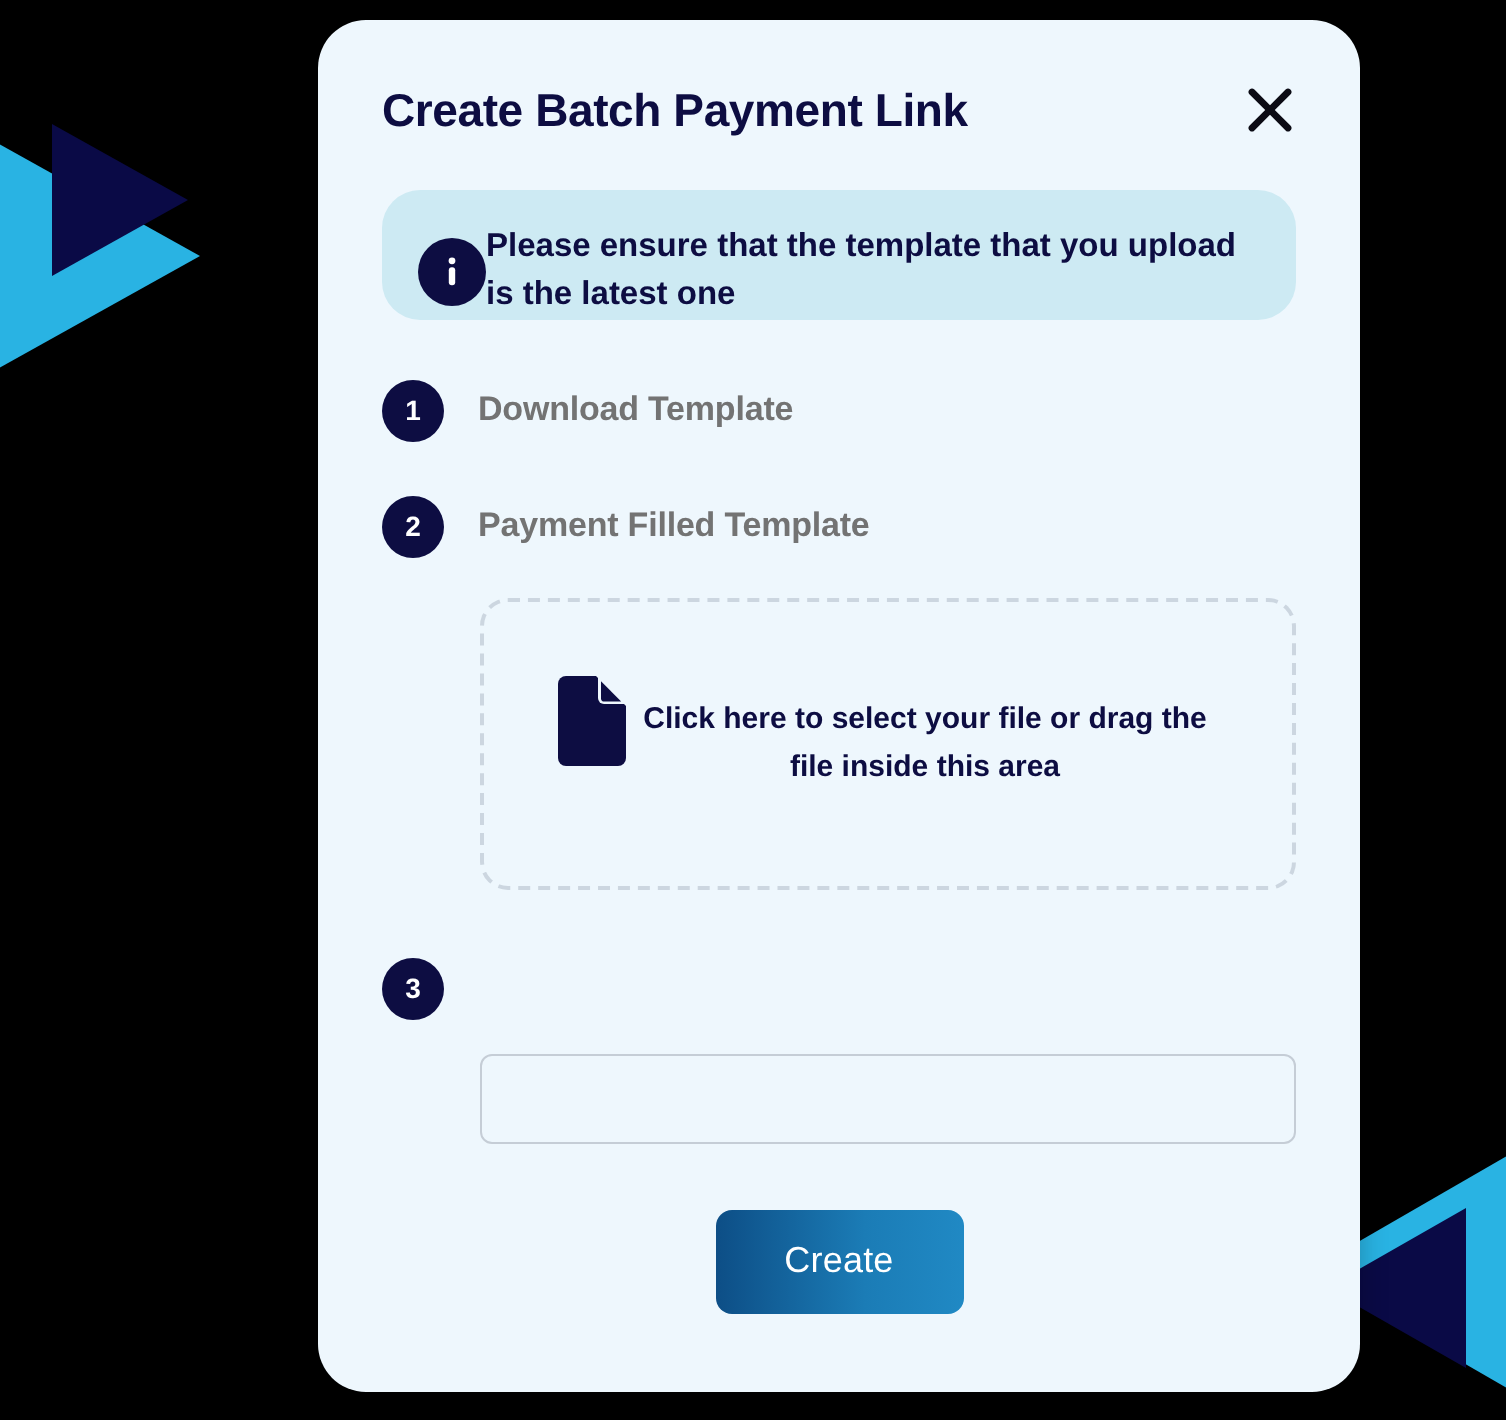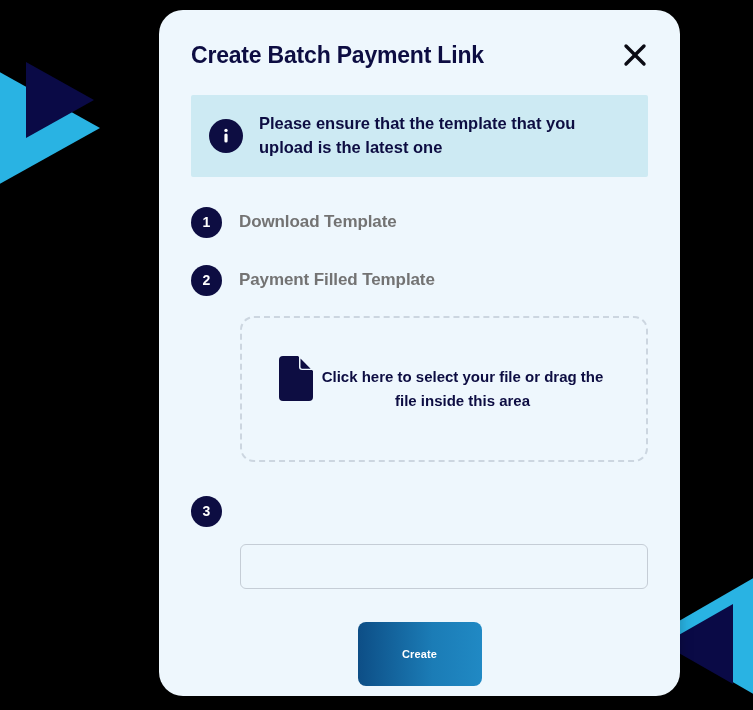--- a/index.html
+++ b/index.html
@@ -63,25 +63,24 @@
     display: flex;
     align-items: center;
     justify-content: center;
     margin-right: -2px;
   }
 
   
   .info-banner {
     margin: 25px 32px 0 32px;
     background: #cdeaf3;
-    border-radius: 2px;
-    display: flex;
-    align-items: center;
-    gap: 16px;
-    padding: 17px 20px 17px 18px;
+    border-radius: 19px;
+    display: flex;
+    align-items: center;
+    padding: 17px 20px 0 18px;
     box-sizing: border-box;
   }
   .info-icon {
     flex: 0 0 auto;
     width: 34px;
     height: 34px;
     border-radius: 50%;
     background: #0d0d42;
     display: flex;
     align-items: center;
@@ -170,28 +169,28 @@
   }
 
   
   .btn-wrap {
     display: flex;
     justify-content: center;
     margin-top: 33px;
   }
   .create-btn {
     width: 124px;
-    height: 64px;
+    height: 52px;
     border: none;
     border-radius: 8px;
     background: linear-gradient(90deg, #0d4e86 0%, #1b7cb6 60%, #2089c4 100%);
     color: #ffffff;
     font-family: "Liberation Sans", sans-serif;
-    font-size: 11px;
-    font-weight: bold;
+    font-size: 18px;
+    font-weight: normal;
     letter-spacing: 0.1px;
     cursor: pointer;
   }
 </style>
 </head>
 <body>
 
 <svg class="decor decor-left" width="104" height="126" viewBox="0 0 104 126">
   <polygon points="0,8 104,66 0,124" fill="#29b3e3"></polygon>
   <polygon points="30,0 98,38 30,76" fill="#0a0a46"></polygon>

